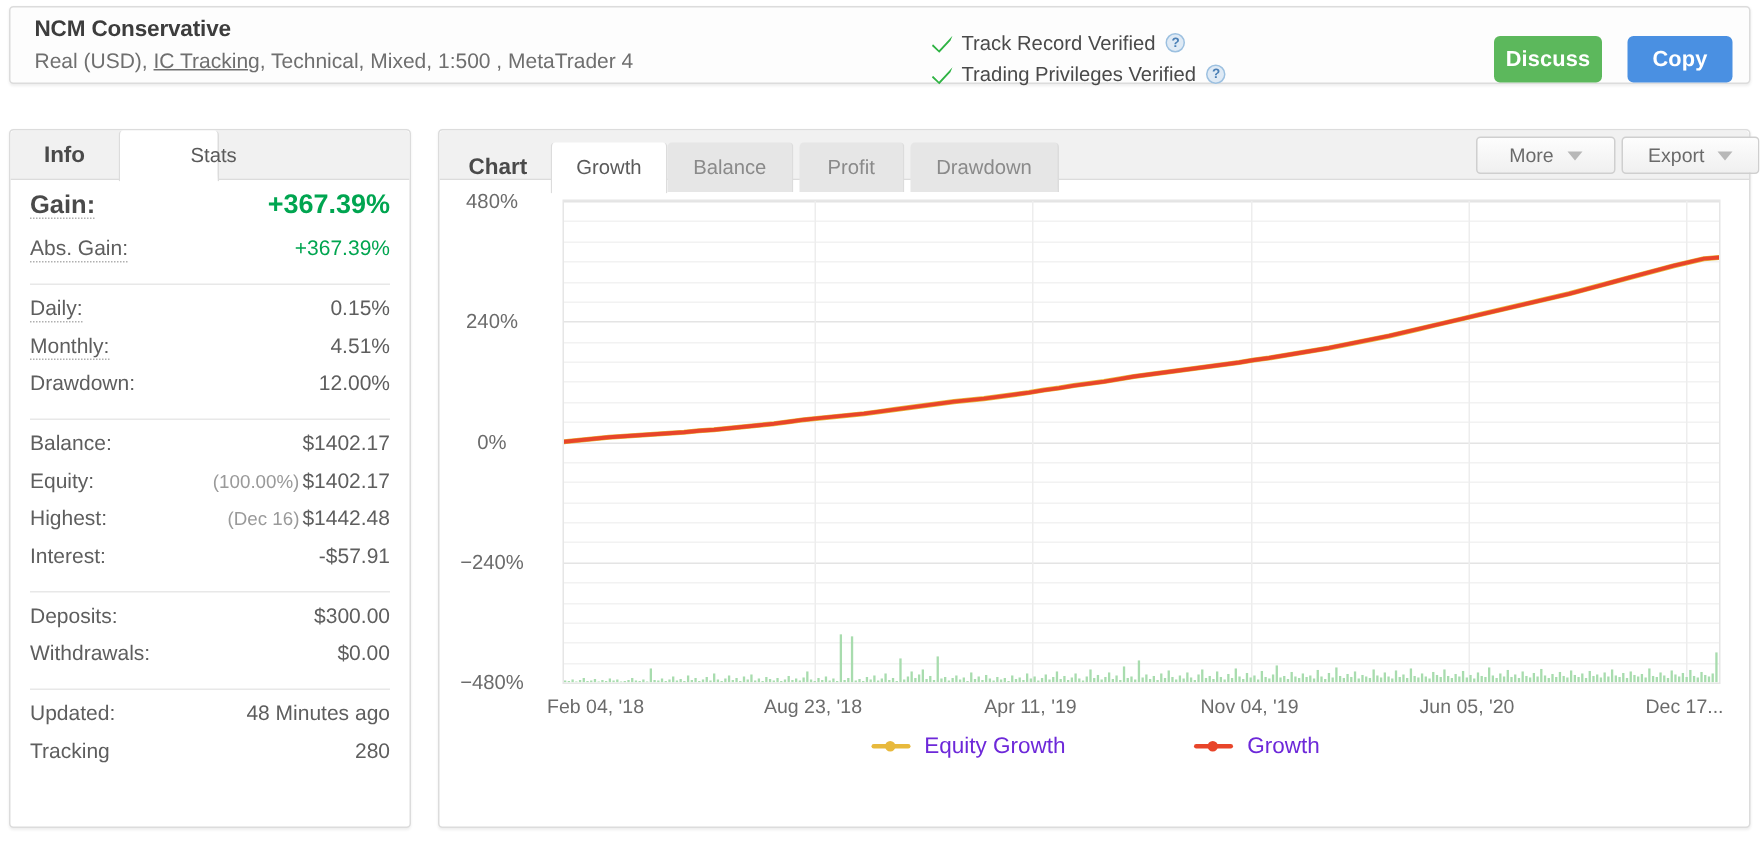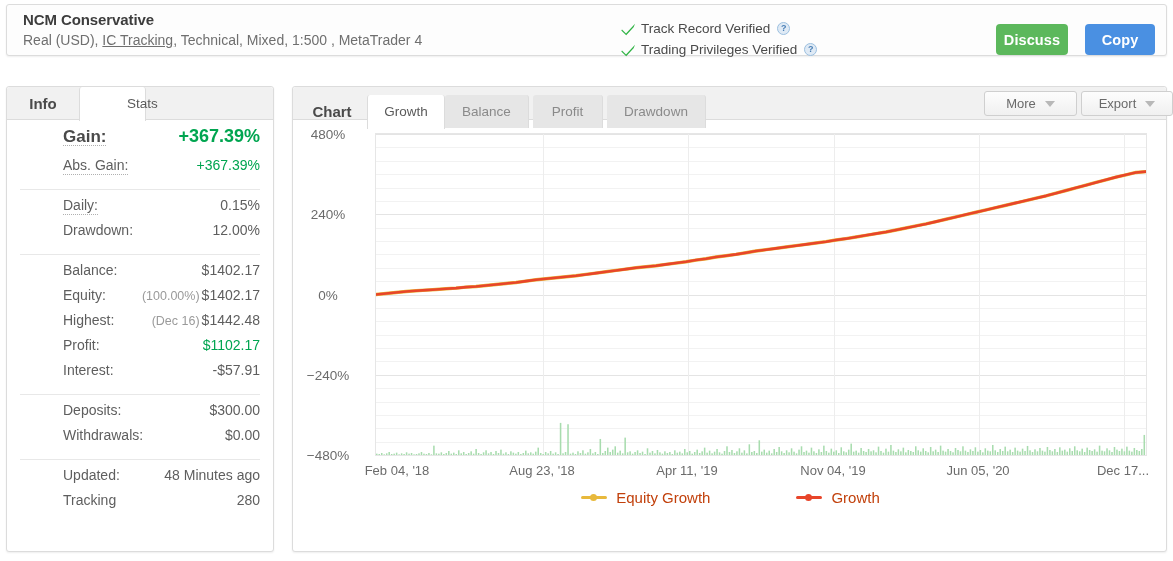--- a/index.html
+++ b/index.html
@@ -80,21 +80,21 @@
     height: 34px;
     padding-left: 47px;
   }
   .tab.inactive-shade { background: #e6e6e6; border-right: 1px solid #dcdcdc; }
 
   .stats-body { position: absolute; left: 0; top: 34px; width: 100%; }
   .srow {
     display: flex; align-items: baseline; justify-content: space-between;
     padding: 0 13px; height: 25px;
   }
-  .srow .lbl { font-size: 14px; color: #5e5e5e; white-space: nowrap; margin-left: 43px; }
+  .srow .lbl { font-size: 14px; color: #5e5e5e; white-space: nowrap; }
   .srow .lbl.dotted { border-bottom: 1px dotted #b0b0b0; line-height: 17px; }
   .srow .val { font-size: 14px; color: #5e5e5e; text-align: right; white-space: nowrap; }
   .srow .val .paren { color: #9a9a9a; font-size: 12.5px; margin-right: 2px; }
   .srow.big { height: 31px; }
   .srow.big .lbl { font-size: 17px; font-weight: bold; color: #4a4a4a; }
   .srow.big .val { font-size: 18px; font-weight: bold; color: #00a550; }
   .green { color: #00a550 !important; }
   .sep { height: 1px; background: #e8e8e8; margin: 7px 13px 7px 13px; }
   .gap-sm { height: 5px; }
 
@@ -156,21 +156,21 @@
   .legend {
     position: absolute; left: 0; top: 368px; width: 875px;
     display: flex; justify-content: center; gap: 86px; align-items: center;
   }
   .leg-item { display: flex; align-items: center; cursor: pointer; }
   .leg-line { width: 26px; height: 3px; border-radius: 2px; margin-right: 9px; position: relative; }
   .leg-line::after {
     content: ''; position: absolute; left: 9px; top: -2px;
     width: 7px; height: 7px; border-radius: 50%; background: inherit;
   }
-  .leg-text { font-size: 15px; color: #c2410c; }
+  .leg-text { font-size: 15px; color: #6d28d9; }
 </style>
 </head>
 <body>
 
 <div id="app">
 
   <div class="header">
     <div class="hdr-title">NCM Conservative</div>
     <div class="hdr-sub">
       <span>Real (USD), </span><a>IC Tracking</a><span>, Technical, Mixed, 1:500 , MetaTrader 4</span>
@@ -216,39 +216,39 @@
       <div class="srow">
         <span class="lbl dotted">Abs. Gain:</span>
         <span class="val green">+367.39%</span>
       </div>
       <div class="sep"></div>
       <div class="srow">
         <span class="lbl dotted">Daily:</span>
         <span class="val">0.15%</span>
       </div>
       <div class="srow">
+        <span class="lbl dotted">Monthly:</span>
+        <span class="val">4.51%</span>
+      </div>
+      <div class="srow">
         <span class="lbl">Drawdown:</span>
         <span class="val">12.00%</span>
       </div>
       <div class="sep"></div>
       <div class="srow">
         <span class="lbl">Balance:</span>
         <span class="val">$1402.17</span>
       </div>
       <div class="srow">
         <span class="lbl">Equity:</span>
         <span class="val"><span class="paren">(100.00%)</span><span>$1402.17</span></span>
       </div>
       <div class="srow">
         <span class="lbl">Highest:</span>
         <span class="val"><span class="paren">(Dec 16)</span><span>$1442.48</span></span>
-      </div>
-      <div class="srow">
-        <span class="lbl">Profit:</span>
-        <span class="val green">$1102.17</span>
       </div>
       <div class="srow">
         <span class="lbl">Interest:</span>
         <span class="val">-$57.91</span>
       </div>
       <div class="sep"></div>
       <div class="srow">
         <span class="lbl">Deposits:</span>
         <span class="val">$300.00</span>
       </div>

